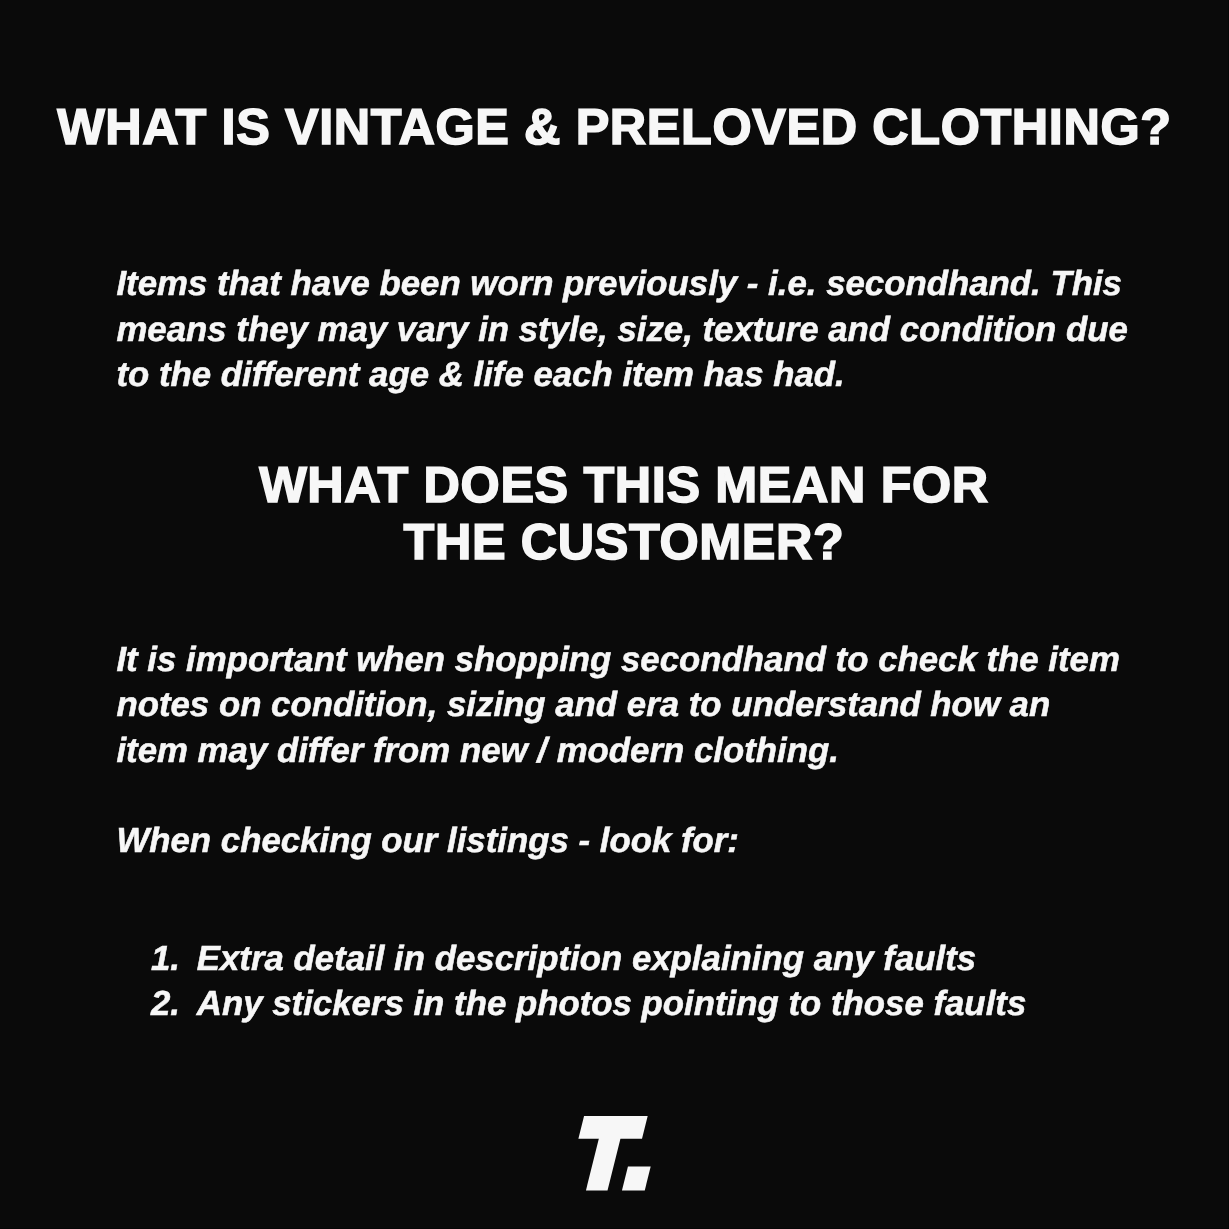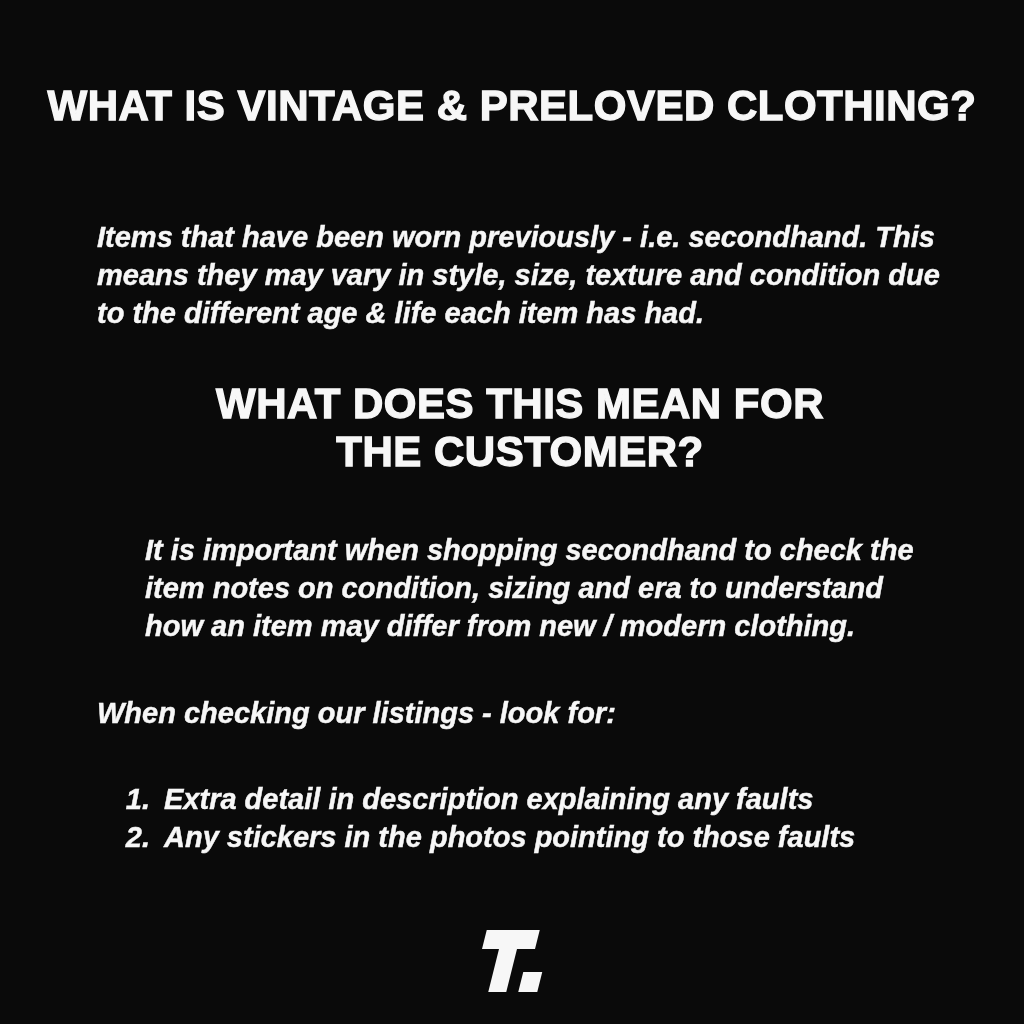--- a/index.html
+++ b/index.html
@@ -30,22 +30,22 @@
     left: 97px;
     right: 84px;
     margin: 0;
     font-weight: bold;
     font-style: italic;
     font-size: 29px;
     line-height: 38px;
     -webkit-text-stroke: 0.45px #f7f7f7;
   }
   .para-intro   { top: 192px; margin-top: 26px; }
-  .para-advice  { top: 531px; margin-left: 48px; }
-  .para-listintro { top: 682px; margin-top: 12px; }
+  .para-advice  { top: 531px; }
+  .para-listintro { top: 682px; }
   .check-list {
     position: absolute;
     top: 780px;
     left: 124px;
     right: 84px;
     margin: 0;
     padding-left: 34px;
     font-weight: bold;
     font-style: italic;
     font-size: 29px;

